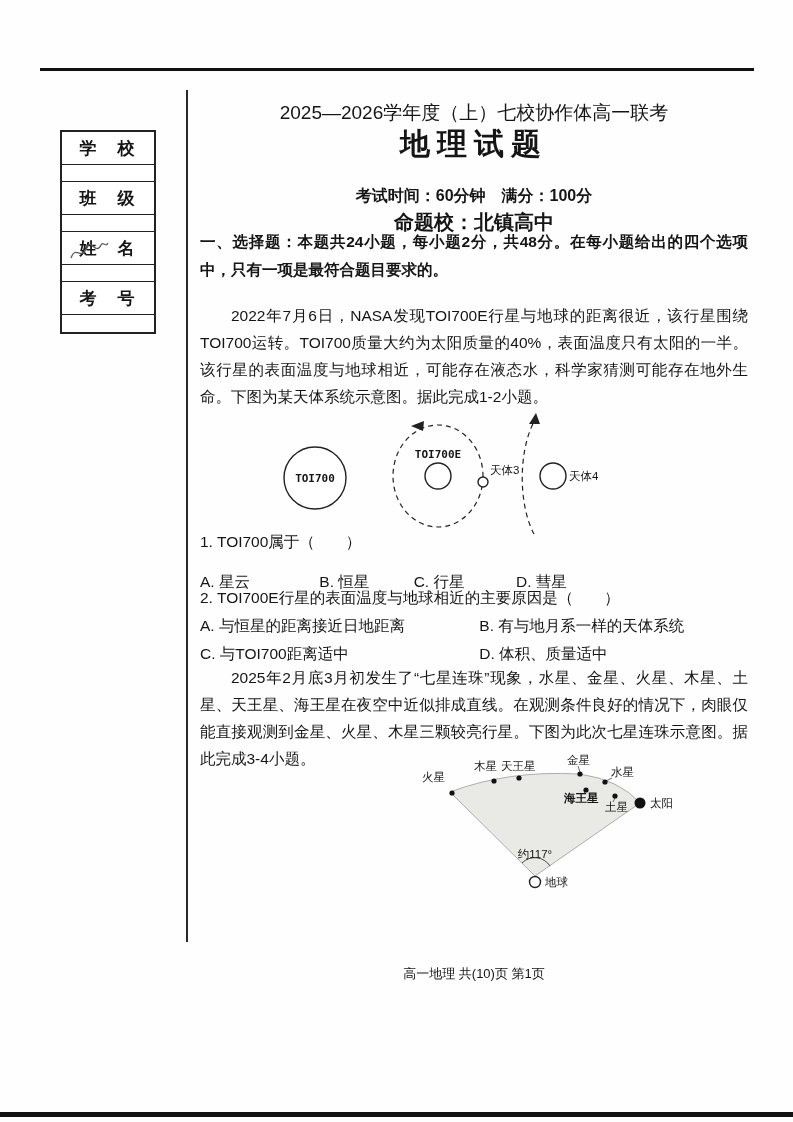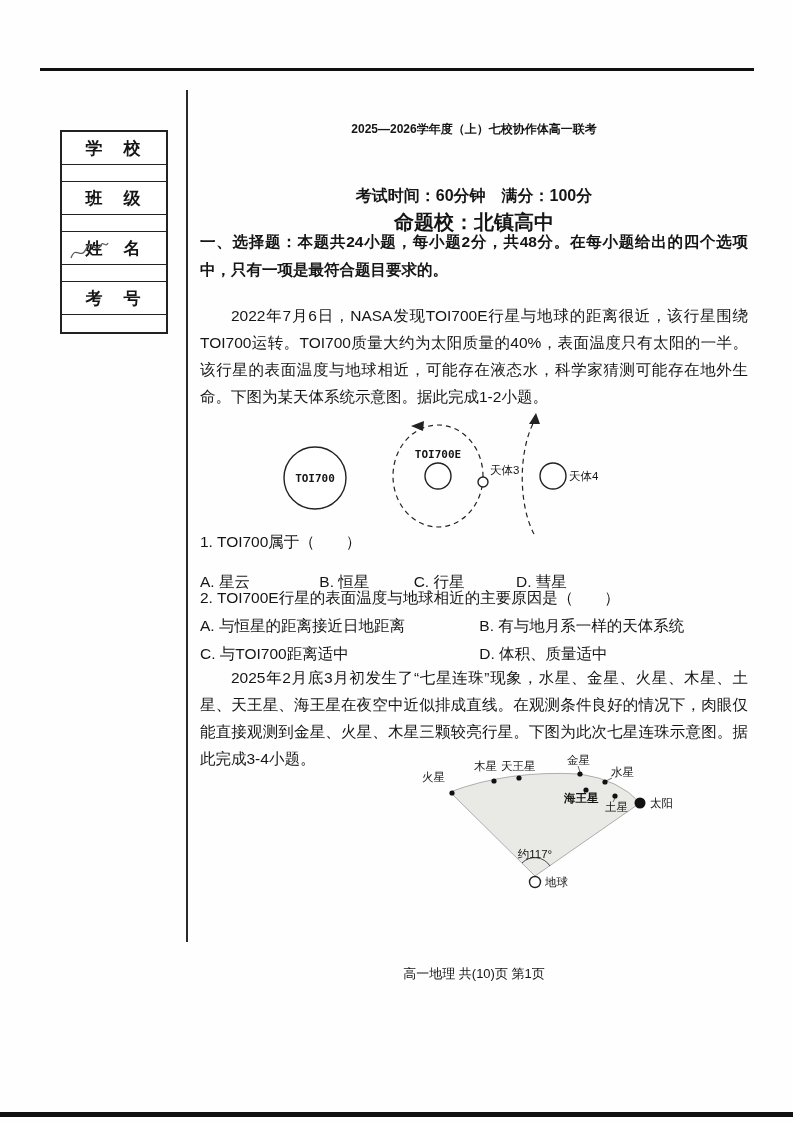--- a/index.html
+++ b/index.html
@@ -11,36 +11,36 @@
     color:#151515;
     overflow:hidden;
   }
   .page { position:absolute; inset:0; background:#fefefe; }
 
   .top-rule   { position:absolute; left:40px;  top:68px;   width:714px; height:3px; background:#111; }
   .bottom-rule{ position:absolute; left:0px;   top:1112px; width:793px; height:5px; background:#111; }
   .v-rule     { position:absolute; left:186px; top:90px;   width:2px;  height:852px; background:#2a2a2a; }
 
   
-  .info-box { position:absolute; left:60px; top:130px; width:108px; border:2px solid #222; background:#fff; }
+  .info-box { position:absolute; left:60px; top:130px; width:96px; border:2px solid #222; background:#fff; }
   .info-label {
     height:33px; display:flex; align-items:center; justify-content:center;
     font-weight:bold; font-size:17px; border-bottom:1.5px solid #222; letter-spacing:2px;
   }
   .info-blank { height:17px; border-bottom:1.5px solid #222; }
   .info-blank.last { border-bottom:none; }
   .scribble { position:absolute; left:68px; top:236px; }
 
   
   .t { position:absolute; left:200px; width:548px; font-size:15.5px; line-height:27px; color:#151515; }
   .center { text-align:center; }
   .justify { text-align:justify; }
   .indent { text-indent:2em; }
 
-  .title1   { top:116px;  font-size:12px; font-weight:bold; }
+  .title1   { top:99px;  font-size:19px; font-weight:normal; }
   .subject  { top:126px; font-size:30px; font-weight:bold; letter-spacing:7px; line-height:36px; }
   .exam-info{ top:182px; font-size:16px; font-weight:bold; }
   .proposer { top:209px; font-size:20px; font-weight:bold; }
   .sec-head { top:228px; line-height:28px; font-weight:bold; }
   .para1    { top:302px; }
   .q1-stem  { top:528px; }
   .q1-opts  { top:556px; }
   .q1-opts span { display:inline-block;margin-top:12px; }
   .q1-opts span:nth-child(1){ width:115px; }
   .q1-opts span:nth-child(2){ width:90px;  }
@@ -83,20 +83,21 @@
     <div class="info-label">姓　名</div>
     <div class="info-blank"></div>
     <div class="info-label">考　号</div>
     <div class="info-blank last"></div>
   </div>
   <svg class="scribble" width="42" height="30" viewBox="0 0 42 30">
     <path d="M3,22 C8,8 13,26 19,11 C23,2 28,20 33,9 C35,5 38,12 40,7" fill="none" stroke="#5a5a5a" stroke-width="1.3"></path>
   </svg>
 
   <div class="t center title1">2025—2026学年度（上）七校协作体高一联考</div>
+  <div class="t center subject">地理试题</div>
   <div class="t center exam-info">考试时间：60分钟　满分：100分</div>
   <div class="t center proposer">命题校：北镇高中</div>
 
   <div class="t sec-head justify">一、选择题：本题共24小题，每小题2分，共48分。在每小题给出的四个选项中，只有一项是最符合题目要求的。</div>
   <div class="t para1 justify indent">2022年7月6日，NASA发现TOI700E行星与地球的距离很近，该行星围绕TOI700运转。TOI700质量大约为太阳质量的40%，表面温度只有太阳的一半。该行星的表面温度与地球相近，可能存在液态水，科学家猜测可能存在地外生命。下图为某天体系统示意图。据此完成1-2小题。</div>
 
   <div class="diagram1">
     <svg width="340" height="125" viewBox="0 0 340 125">
       <circle class="shape" cx="45" cy="66" r="31"></circle>
       <text class="d-mono" x="45" y="70" text-anchor="middle">TOI700</text>

